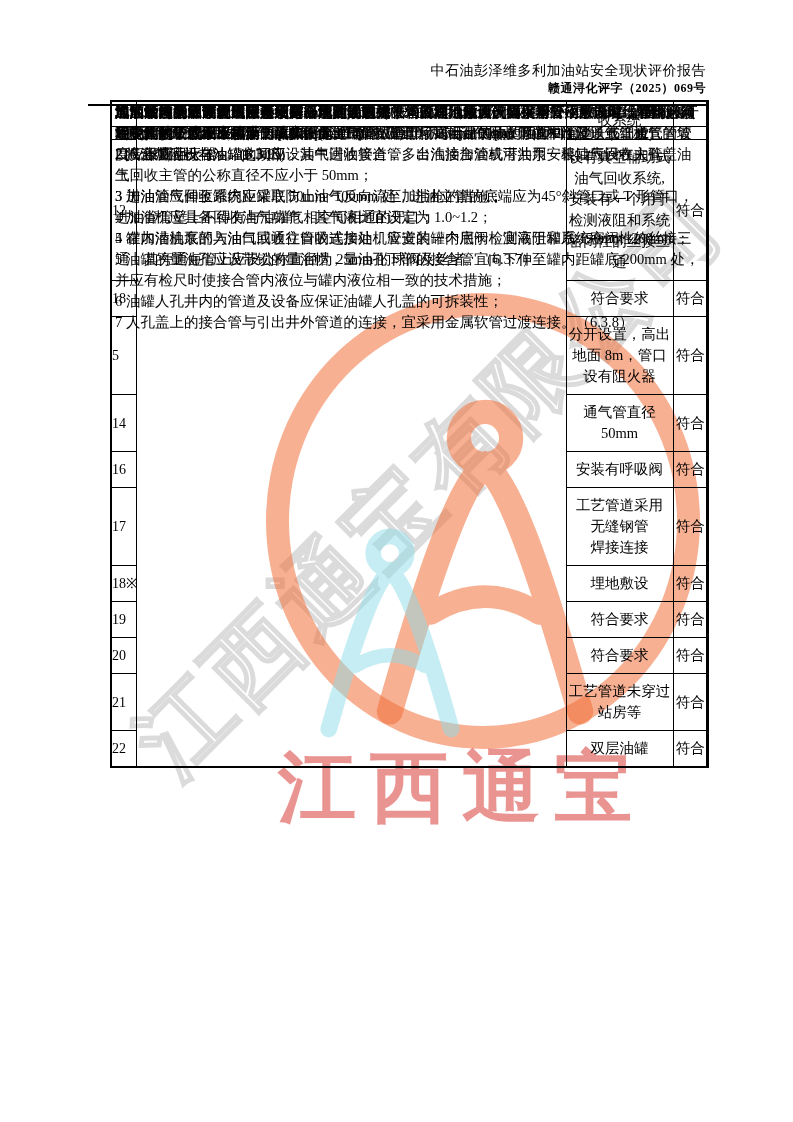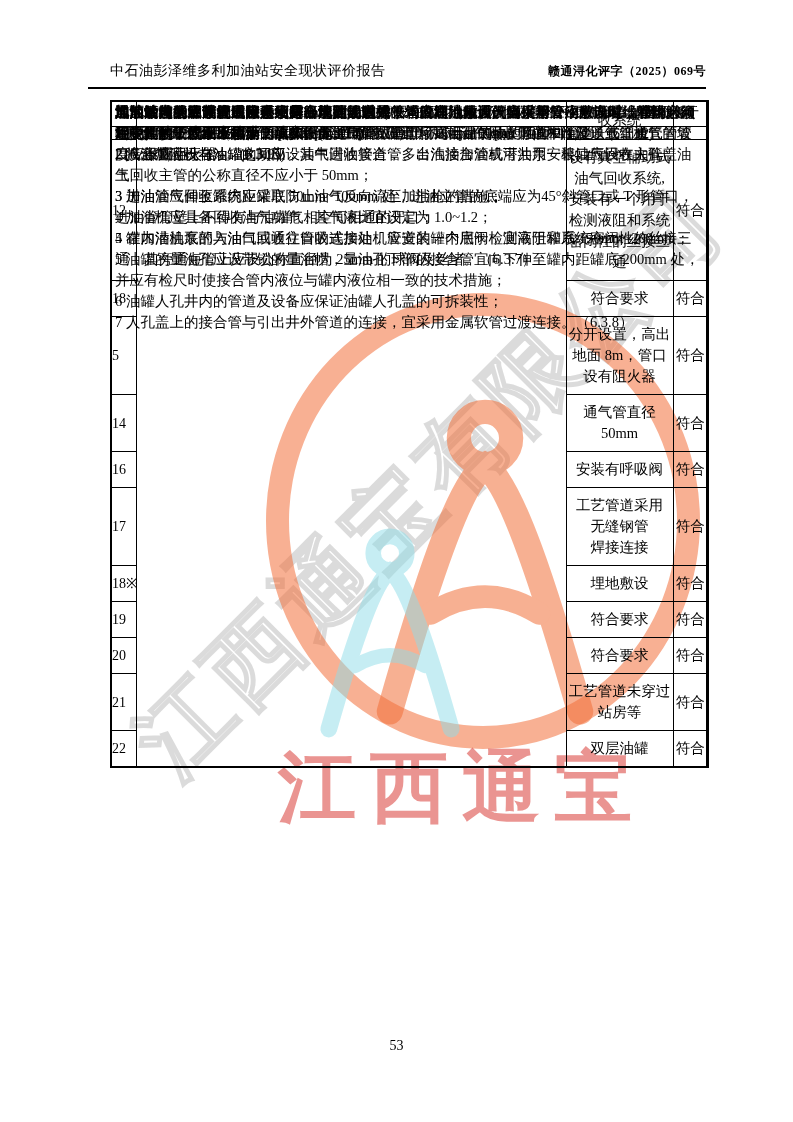--- a/index.html
+++ b/index.html
@@ -5,21 +5,21 @@
   html,body{margin:0;padding:0;background:#e8e8e8;}
   .page{
     position:relative;width:793px;height:1122px;background:#ffffff;
     font-family:"Liberation Serif","DejaVu Serif",serif;color:#000;
     overflow:hidden;margin:0 auto;
   }
   
   .header{
     position:absolute;top:62px;left:88px;width:618px;
     border-bottom:2px solid #000;padding-bottom:7px;
-    display:flex;justify-content:space-between;align-items:flex-end;
+    display:flex;justify-content:space-between;align-items:flex-end;flex-direction:column;
   }
   .header .title{font-size:14px;margin-left:22px;letter-spacing:.5px;}
   .header .docno{font-size:12px;font-weight:bold;letter-spacing:.5px;}
   
   .watermark{position:absolute;inset:0;z-index:1;pointer-events:none;}
   .wm-diagonal{
     position:absolute;left:-40px;top:420px;width:940px;text-align:center;
     font-size:92px;font-weight:bold;letter-spacing:6px;white-space:nowrap;
     color:transparent;-webkit-text-stroke:2px #c9c9c9;
     transform:rotate(-45deg);transform-origin:50% 50%;opacity:.65;
@@ -173,18 +173,15 @@
             <tr>
     <td class="no">22</td>
     <td class="content">加油站埋地油罐应采用下列之一的防渗方式：</td>
     <td class="eval">双层油罐</td>
     <td class="concl">符合</td>
   </tr>
           </tbody>
       </table>
     </div>
 
-    <div class="footer">
-      <span>53</span>
-    </div>
 
   </div>
 </div>
 
 </body></html>

